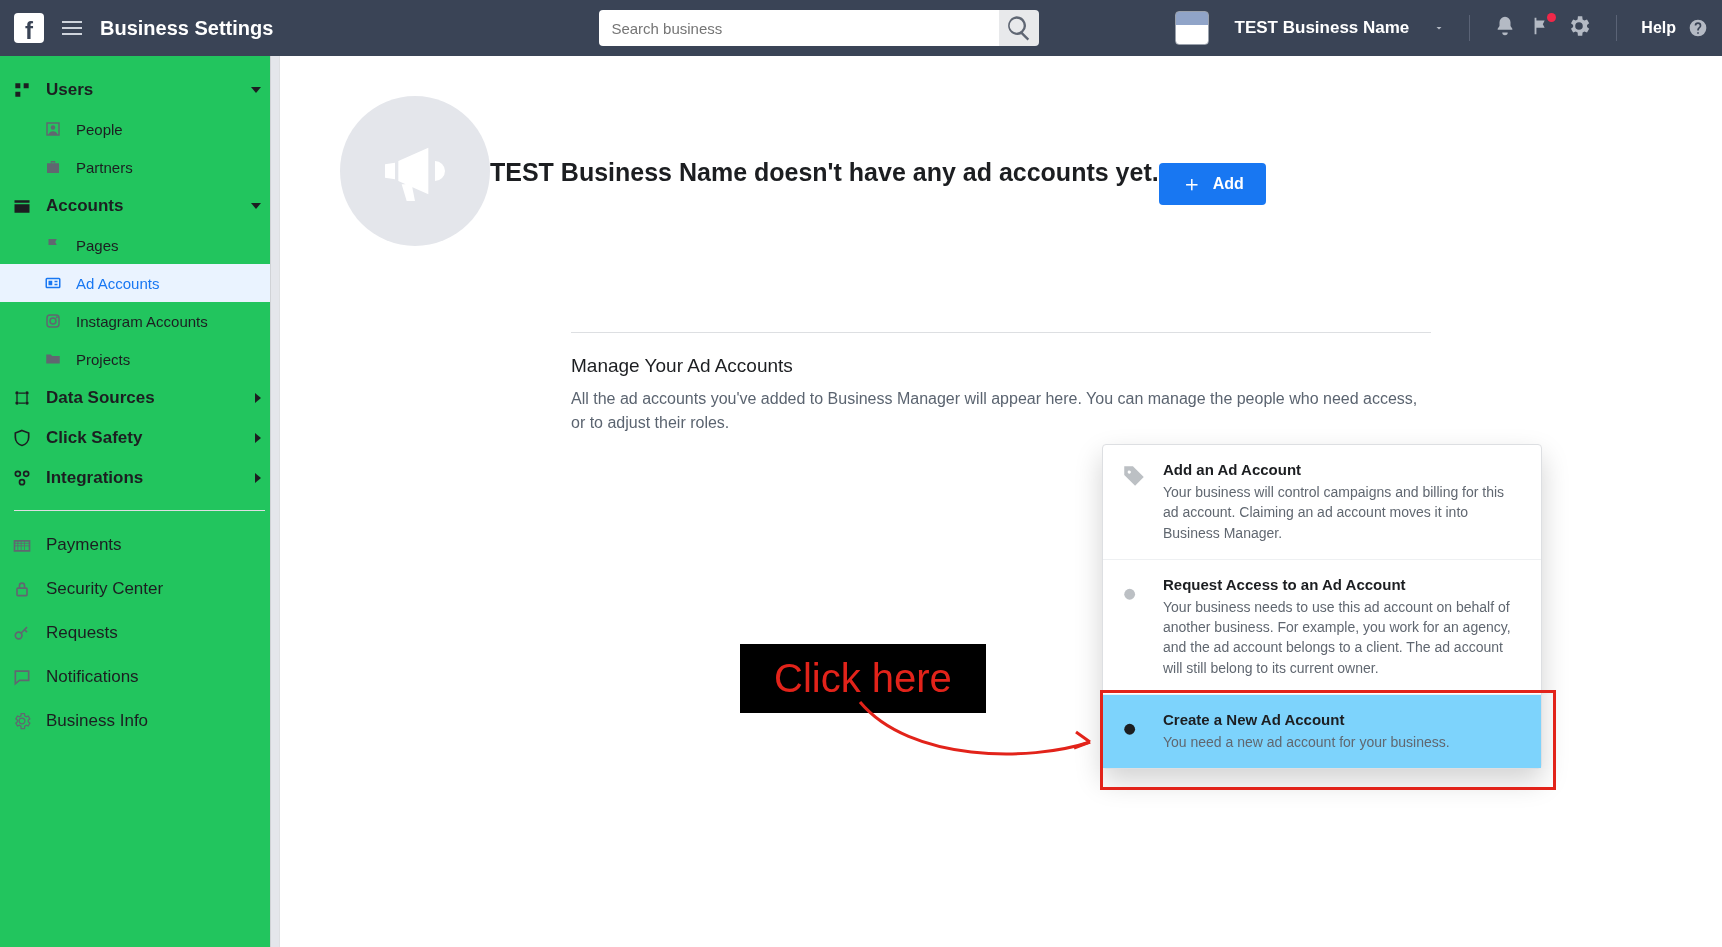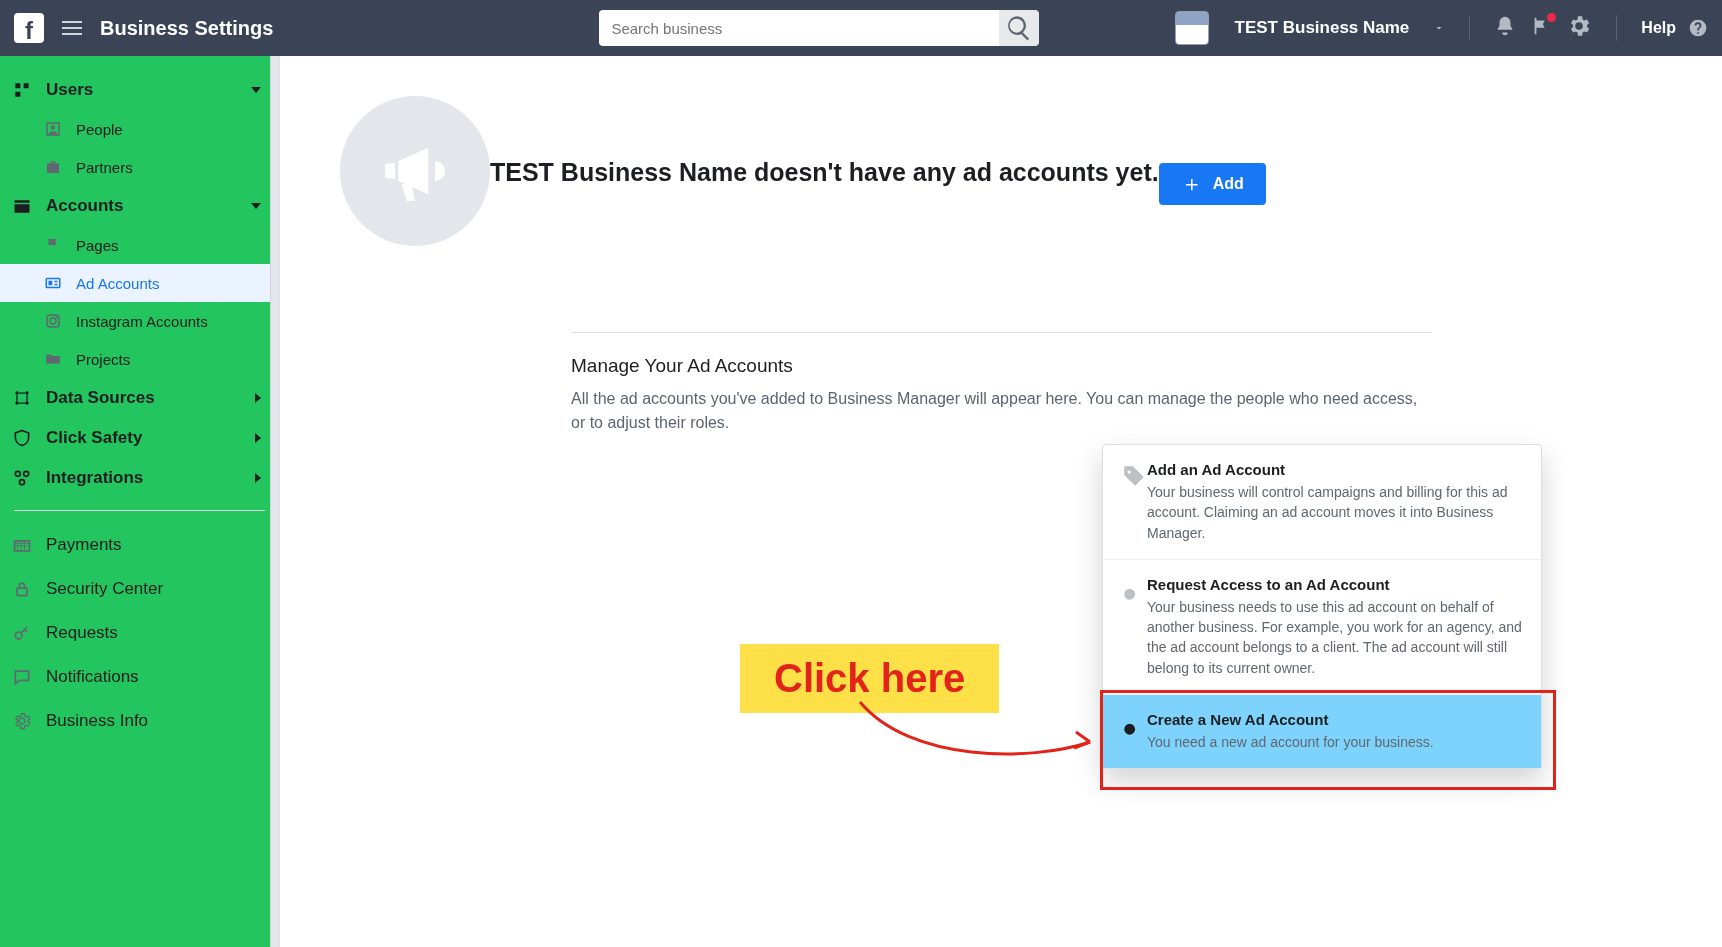--- a/index.html
+++ b/index.html
@@ -100,33 +100,33 @@
   .add-btn .plus{font-size:22px;font-weight:400;line-height:0;}
   .info-block{border-top:1px solid var(--fb-border);margin-top:60px;padding-top:22px;max-width:860px;margin-left:auto;margin-right:auto;}
   .info-block h2{font-size:19px;font-weight:400;margin:0 0 10px;}
   .info-block p{font-size:16px;color:#5b6470;line-height:1.5;margin:0;}
 
   
   .dropdown{
     position:absolute;top:388px;left:822px;width:440px;background:#fff;
     border:1px solid var(--fb-border);border-radius:4px;box-shadow:0 12px 28px rgba(0,0,0,.18);
   }
-  .dd-item{display:flex;padding:16px 18px;cursor:pointer;}
+  .dd-item{display:flex;gap:16px;padding:16px 18px;cursor:pointer;}
   .dd-item + .dd-item{border-top:1px solid #eef0f2;}
   .dd-item svg{width:26px;height:26px;fill:#bcc0c4;flex:0 0 26px;margin-top:2px;}
   .dd-item .dd-title{font-weight:700;font-size:15px;margin-bottom:4px;color:#1c1e21;}
   .dd-item .dd-desc{font-size:14px;color:#606770;line-height:1.45;}
   .dd-item.highlight{background:#7dd3fc;}
   .dd-item.highlight svg{fill:#1c1e21;}
   .red-box{position:absolute;top:634px;left:820px;width:456px;height:100px;border:3px solid #e2231a;pointer-events:none;}
 
   
   .click-callout{
-    position:absolute;top:588px;left:460px;background:#fde047;color:#e2231a;
-    font-size:40px;font-weight:700;padding:12px 34px;
+    position:absolute;top:588px;left:460px;background:#000000;color:#e2231a;
+    font-size:40px;font-weight:400;padding:12px 34px;
   }
   .arrow-svg{position:absolute;top:636px;left:570px;width:260px;height:80px;pointer-events:none;}
 </style>
 </head>
 <body>
 
 <div class="topbar">
   <div class="fb-logo">f</div>
   <div class="hamburger-icon">
       <span></span>

